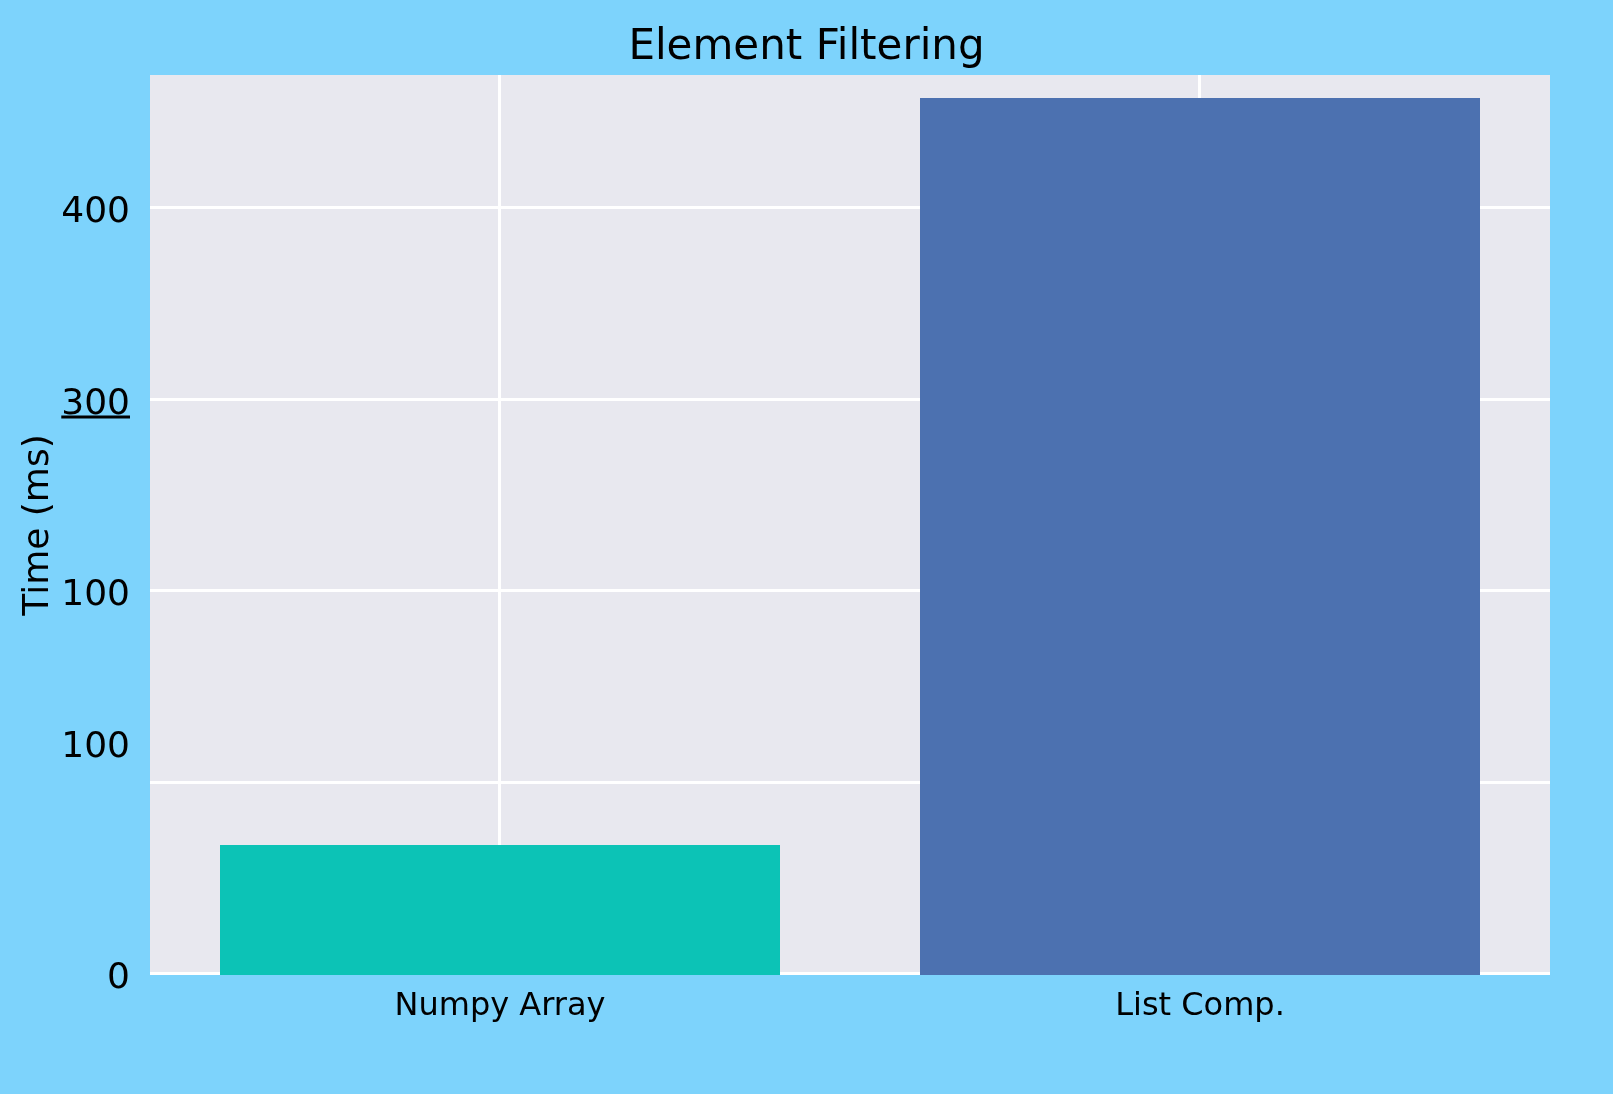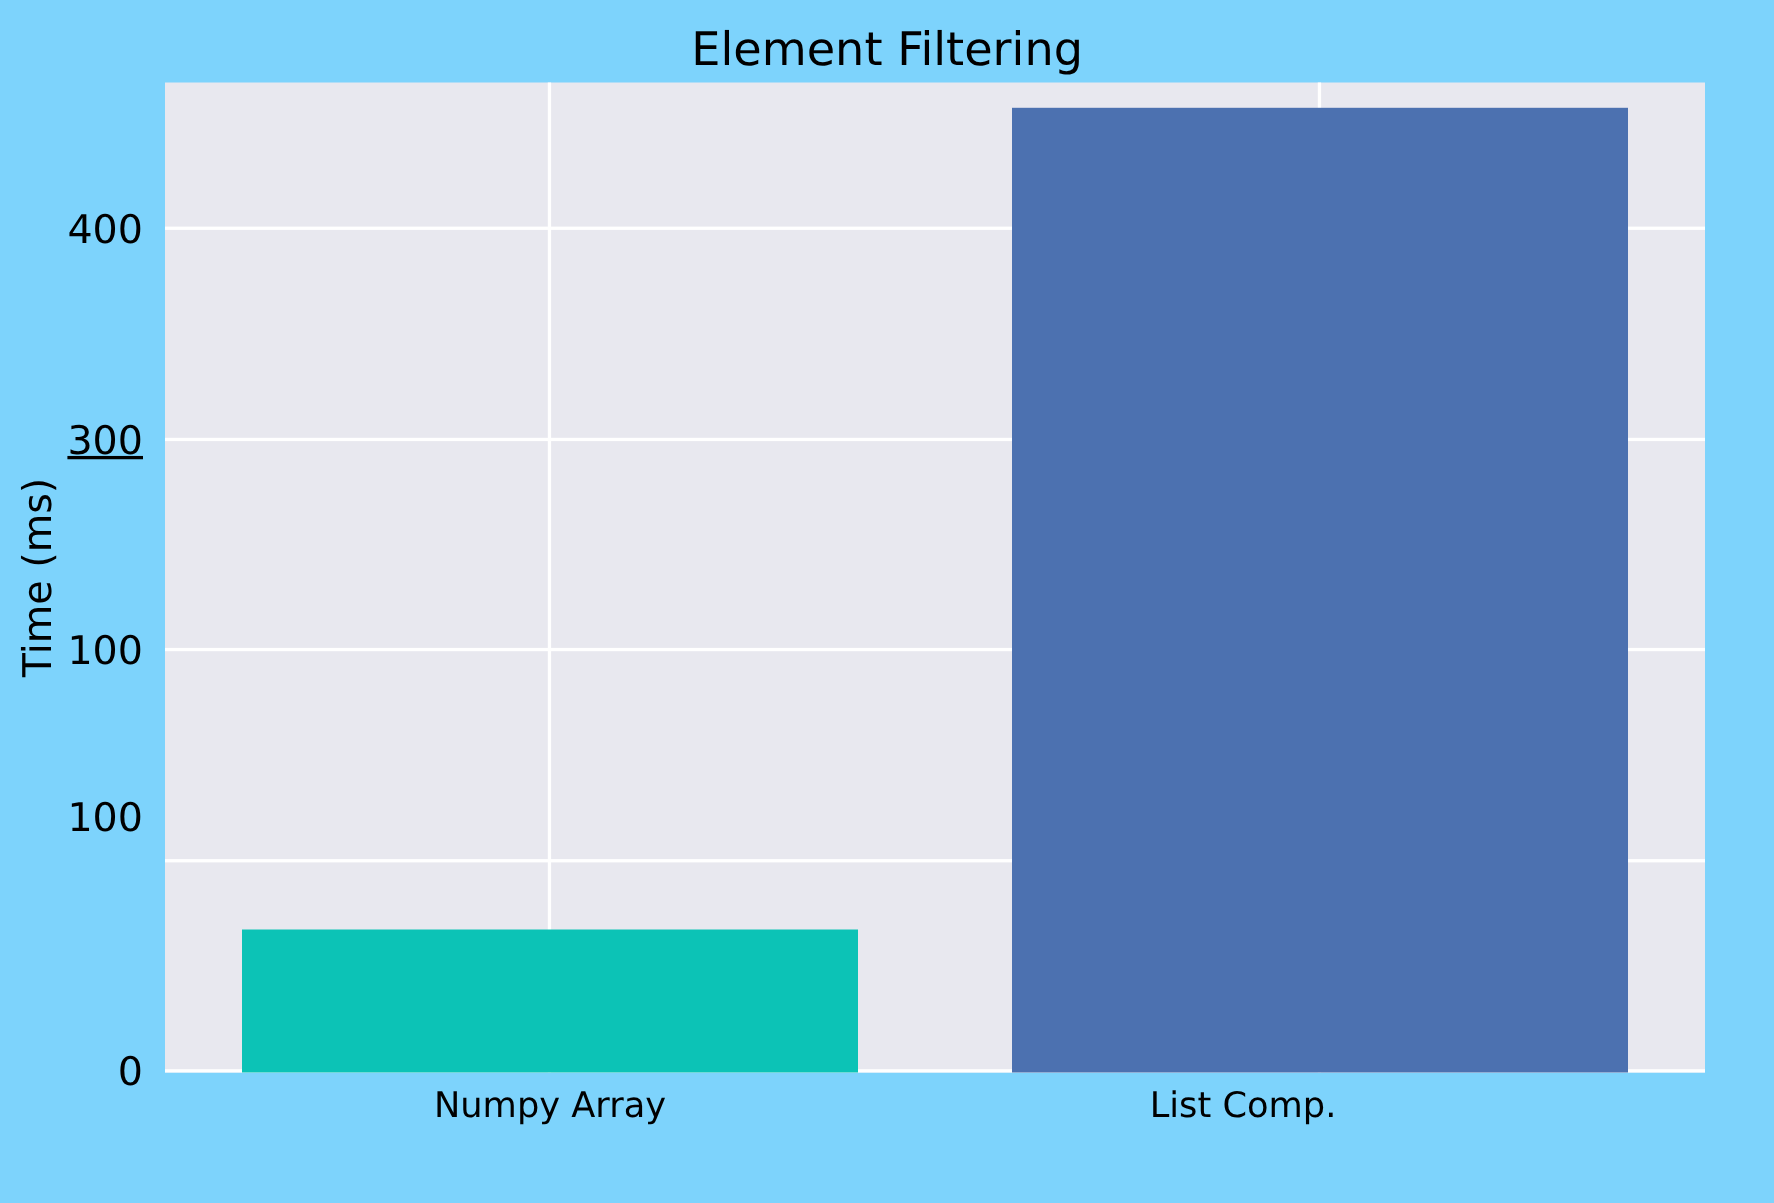--- a/index.html
+++ b/index.html
@@ -101,15 +101,15 @@
     <div class="bar" style="left:770px; width:560px; height:877px; background:#4c71b0;"></div>
   </div>
 
   <div class="ytick" style="top:975px;">0</div>
   <div class="ytick" style="top:744px;">100</div>
   <div class="ytick" style="top:592px;">100</div>
   <div class="ytick" style="top:400.5px;text-decoration:underline;">300</div>
   <div class="ytick" style="top:209px;">400</div>
 
   <div class="xtick" style="left:500px;">Numpy Array</div>
-  <div class="xtick" style="left:1130px;">List Comp.</div>
+  <div class="xtick" style="left:1200px;">List Comp.</div>
 
 </div>
 
 </body></html>

